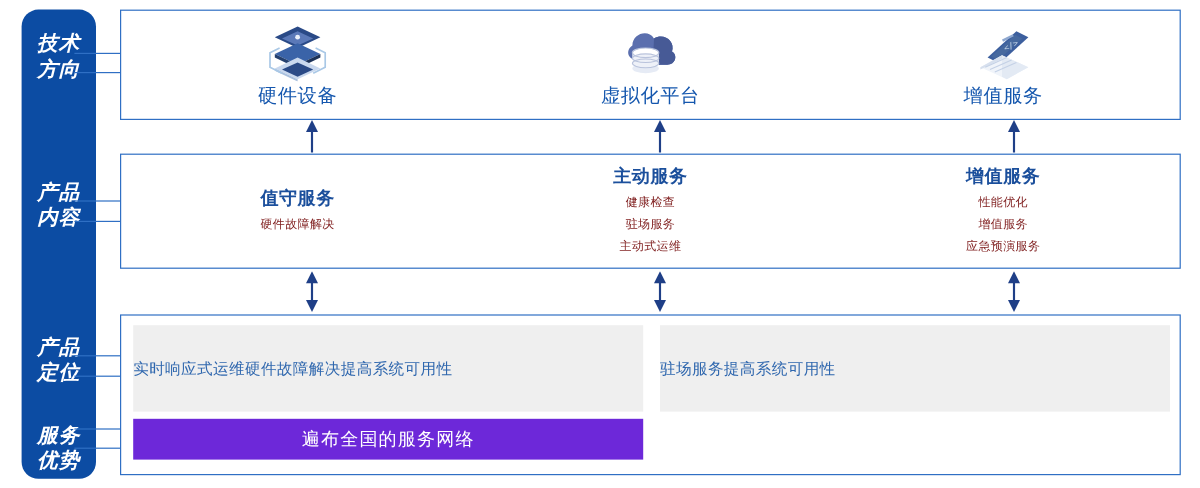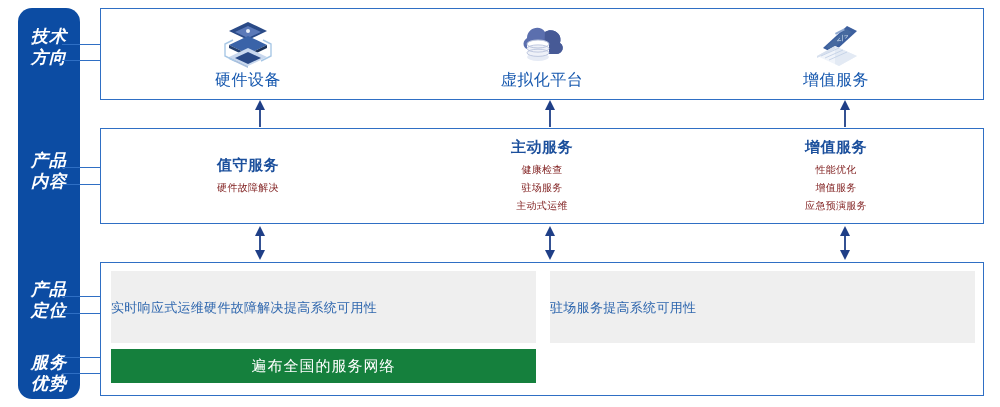--- a/index.html
+++ b/index.html
@@ -133,21 +133,21 @@
     flex-direction: row;
     align-items: center;
   }
   .pos-line {
     color: #2f67ae;
     font-size: 13px;
     line-height: 19px;
     letter-spacing: 0.3px;
   }
   .adv-box {
-    background: #15803d;
+    background: #6d28d9;
     height: 34px;
     display: flex;
     align-items: center;
     justify-content: center;
     color: #ffffff;
     font-size: 15px;
     letter-spacing: 1px;
   }
 
   

